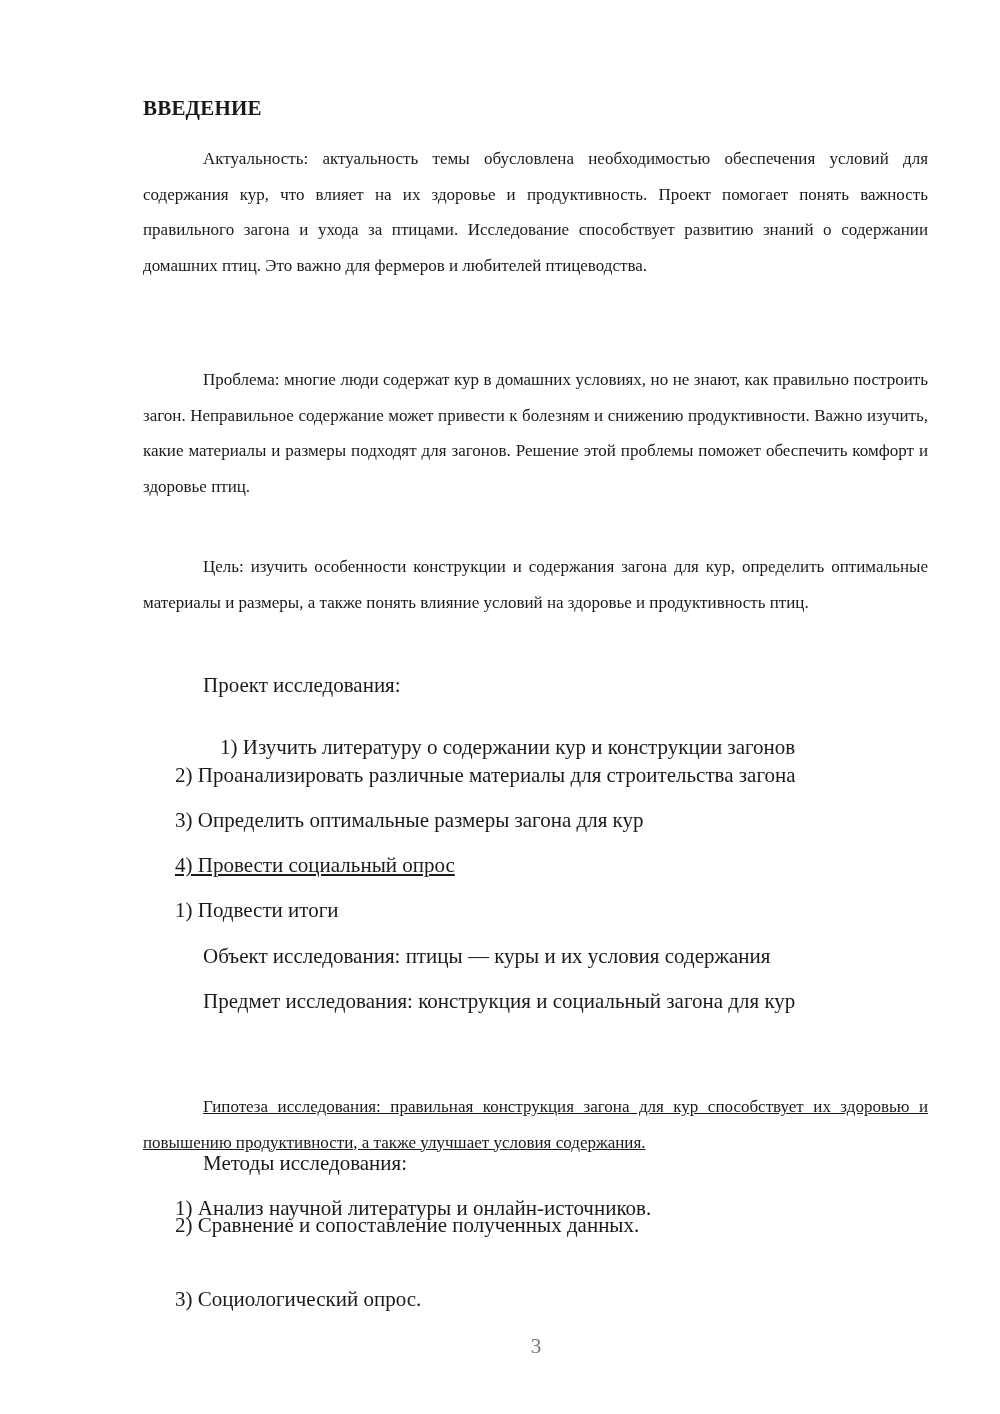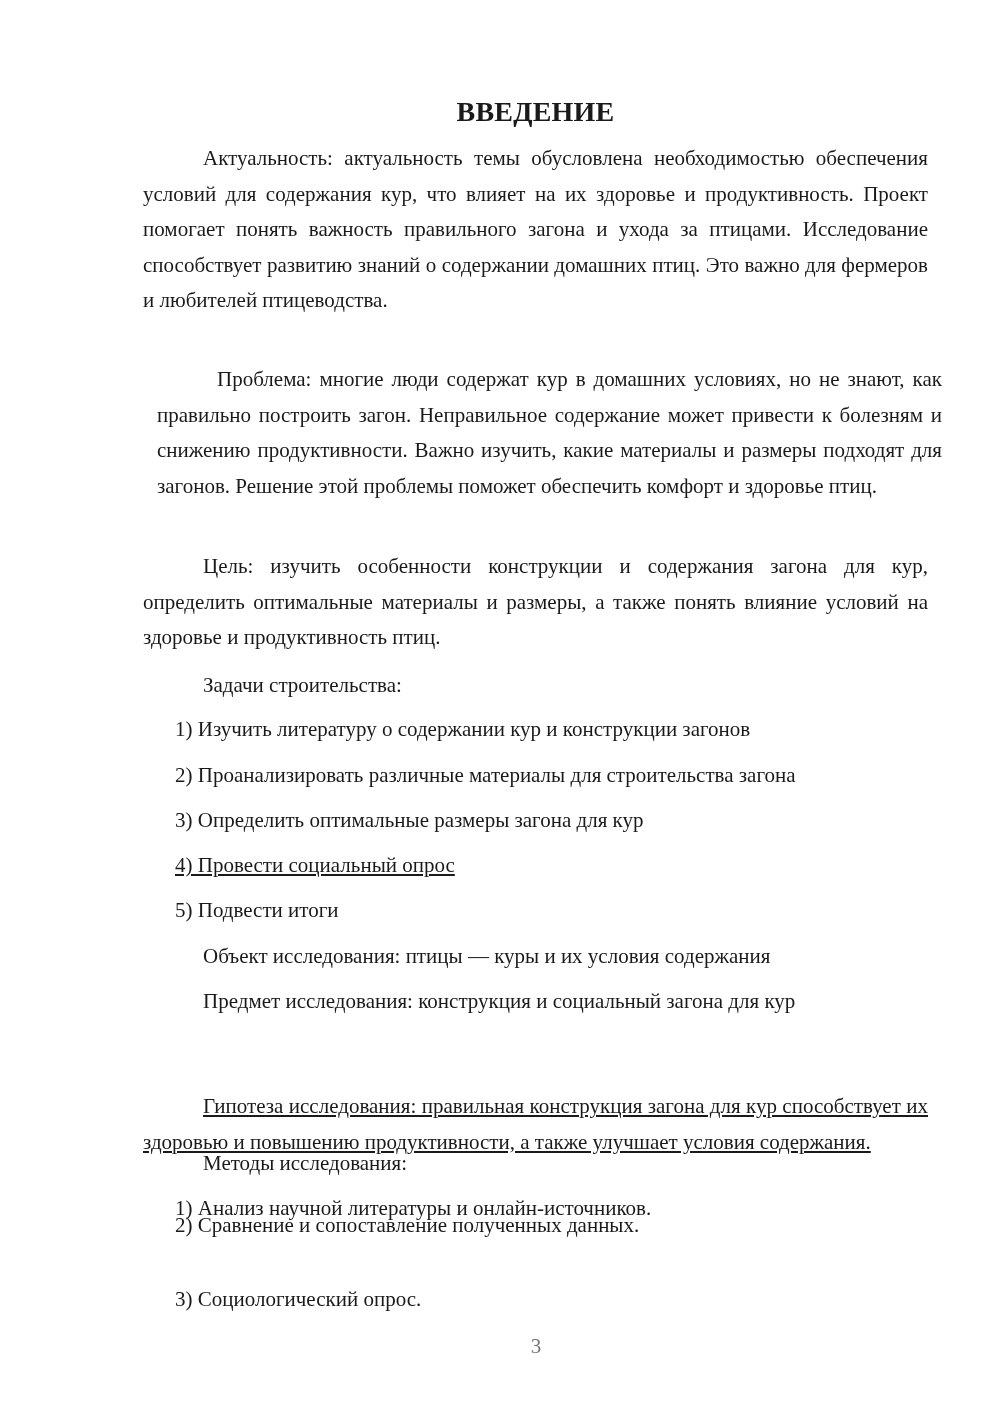--- a/index.html
+++ b/index.html
@@ -19,30 +19,29 @@
       position: absolute;
       left: 143px;
       top: 0;
       width: 785px;
     }
     .title {
       position: absolute;
       top: 96px;
       left: 0;
       width: 785px;
-      text-align: center;
       font-weight: bold;
-      font-size: 28px;
+      font-size: 21px;
       letter-spacing: 0.2px;
     }
     .para {
       position: absolute;
       left: 0;
       width: 785px;
-      font-size: 21px;
+      font-size: 17px;
       line-height: 35.5px;
       text-align: justify;
       text-indent: 60px;
       margin: 0;
     }
     .line {
       position: absolute;
       font-size: 21px;
       line-height: 30px;
       white-space: nowrap;
@@ -61,32 +60,32 @@
     }
   </style>
 </head>
 <body>
 
 <div class="page">
   <div class="title">ВВЕДЕНИЕ</div>
 
   <p class="para" style="top:141px;">Актуальность: актуальность темы обусловлена необходимостью обеспечения условий для содержания кур, что влияет на их здоровье и продуктивность. Проект помогает понять важность правильного загона и ухода за птицами. Исследование способствует развитию знаний о содержании домашних птиц. Это важно для фермеров и любителей птицеводства.</p>
 
-  <p class="para" style="top:362px;margin-left:14px;">Проблема: многие люди содержат кур в домашних условиях, но не знают, как правильно построить загон. Неправильное содержание может привести к болезням и снижению продуктивности. Важно изучить, какие материалы и размеры подходят для загонов. Решение этой проблемы поможет обеспечить комфорт и здоровье птиц.</p>
+  <p class="para" style="top:362px;">Проблема: многие люди содержат кур в домашних условиях, но не знают, как правильно построить загон. Неправильное содержание может привести к болезням и снижению продуктивности. Важно изучить, какие материалы и размеры подходят для загонов. Решение этой проблемы поможет обеспечить комфорт и здоровье птиц.</p>
 
   <p class="para" style="top:549px;">Цель: изучить особенности конструкции и содержания загона для кур, определить оптимальные материалы и размеры, а также понять влияние условий на здоровье и продуктивность птиц.</p>
 
-  <p class="line indent" style="top:670px;">Задачи строительства:</p>
+  <p class="line indent" style="top:670px;">Проект исследования:</p>
 
   <div>
-    <p class="line num" style="top:714px;">1) Изучить литературу о содержании кур и конструкции загонов</p>
+    <p class="line num" style="top:732px;margin-left:45px;">1) Изучить литературу о содержании кур и конструкции загонов</p>
     <p class="line num" style="top:760px;">2) Проанализировать различные материалы для строительства загона</p>
     <p class="line num" style="top:805px;text-align:right;">3) Определить оптимальные размеры загона для кур</p>
     <p class="line num" style="top:850px;text-decoration:underline;">4) Провести социальный опрос</p>
-    <p class="line num" style="top:895px;">5) Подвести итоги</p>
+    <p class="line num" style="top:895px;">1) Подвести итоги</p>
   </div>
 
   <p class="line indent" style="top:941px;">Объект исследования: птицы — куры и их условия содержания</p>
 
   <p class="line indent" style="top:986px;">Предмет исследования: конструкция и социальный загона для кур</p>
 
   <p class="para" style="top:1089px;text-decoration:underline;">Гипотеза исследования: правильная конструкция загона для кур способствует их здоровью и повышению продуктивности, а также улучшает условия содержания.</p>
 
   <p class="line indent" style="top:1148px;text-align:right;">Методы исследования:</p>
 

